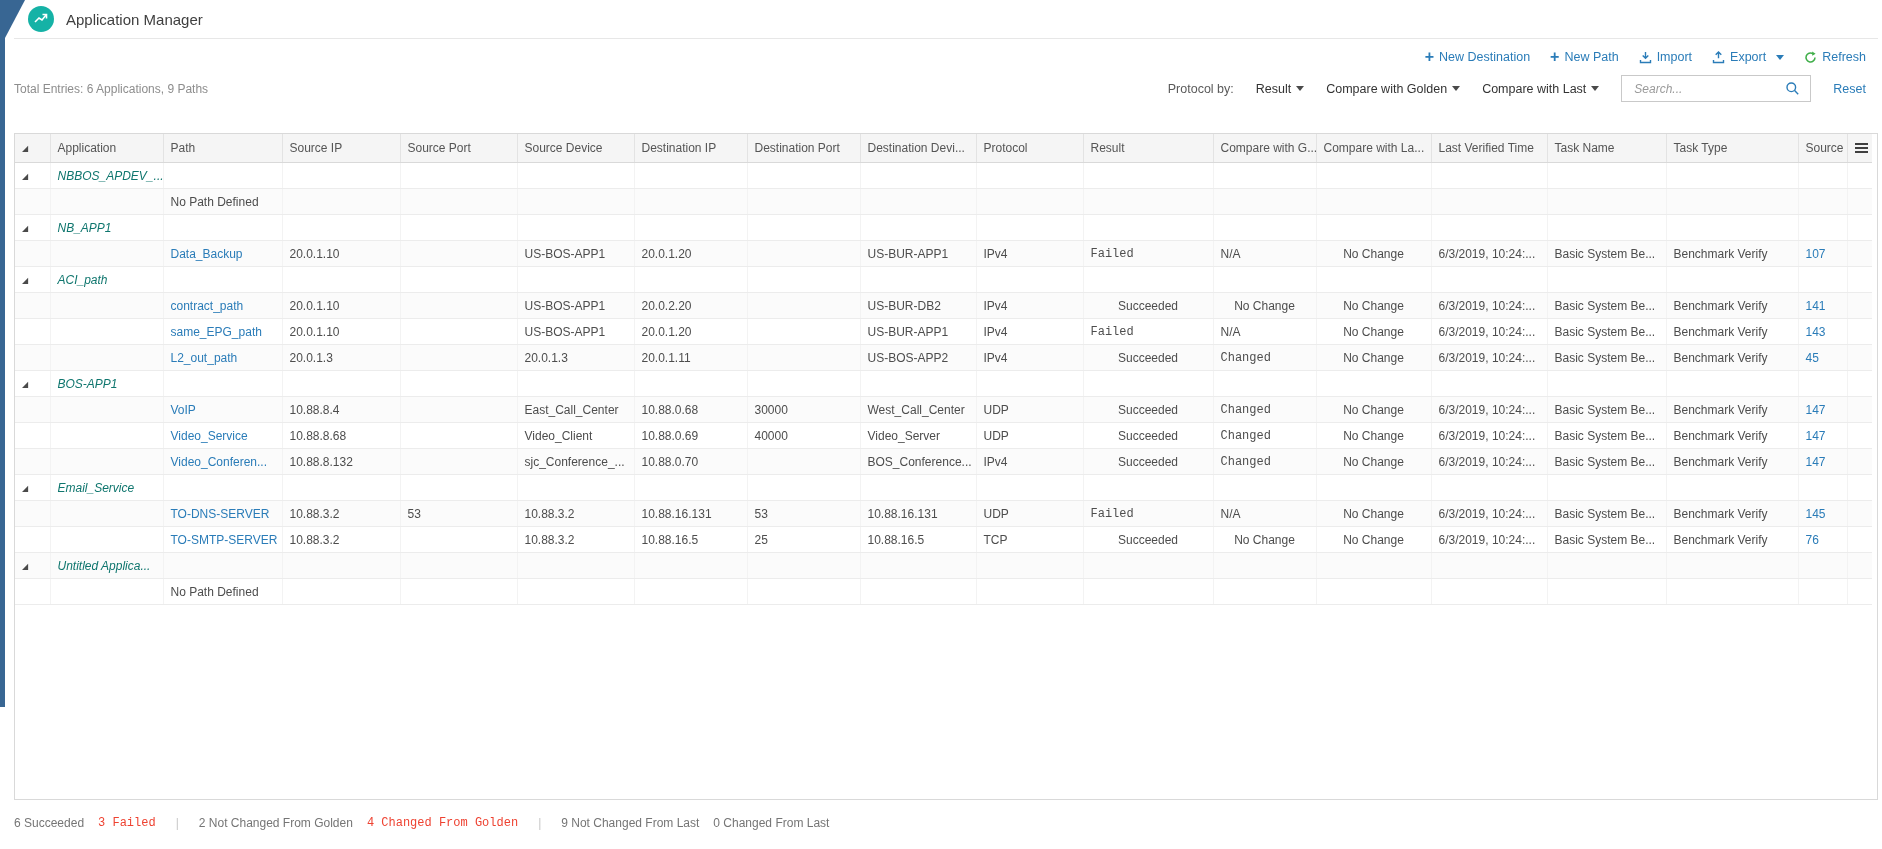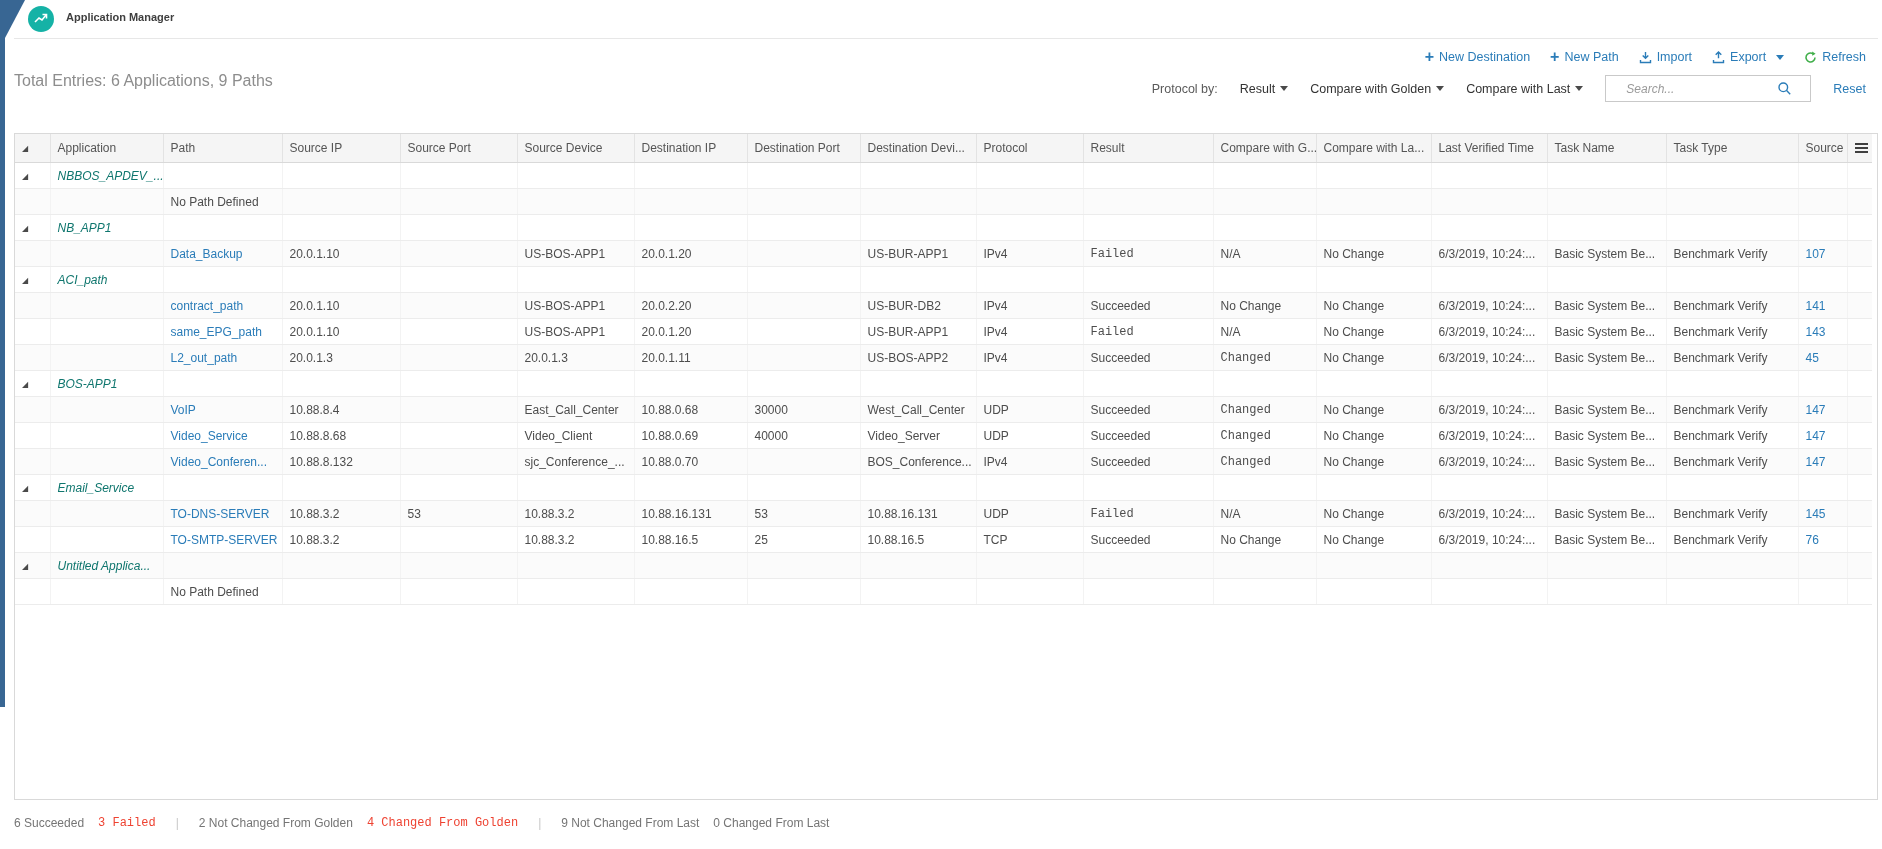--- a/index.html
+++ b/index.html
@@ -11,54 +11,54 @@
     -webkit-font-smoothing:antialiased;
   }
   
   .left-strip{position:absolute;left:0;top:0;width:5px;height:707px;background:var(--strip,#386693);}
   .left-strip-cap{position:absolute;left:5px;top:0;width:0;height:0;
     border-top:38px solid var(--strip,#386693);border-right:20px solid transparent;}
   
   .app-header{position:absolute;left:14px;top:0;right:4px;height:38px;border-bottom:1px solid #e7e7e7;}
   .app-icon{position:absolute;left:14px;top:6px;width:26px;height:26px;border-radius:50%;
     background:var(--teal,#15b2a6);display:flex;align-items:center;justify-content:center;}
-  .app-title{position:absolute;left:52px;top:11px;font-size:11px;font-weight:bold;color:#3f3f3f;}
+  .app-title{position:absolute;left:52px;top:11px;font-size:15px;font-weight:normal;color:#3f3f3f;}
   
   .toolbar{position:absolute;top:50px;right:16px;display:flex;align-items:center;gap:20px;
     font-size:12.5px;color:var(--blue,#2a7cb8);}
   .tool-link{display:flex;align-items:center;gap:5px;cursor:pointer;white-space:nowrap;}
   .plus{font-size:16px;font-weight:bold;line-height:12px;}
   .caret{width:0;height:0;border-left:4px solid transparent;border-right:4px solid transparent;
     border-top:5px solid #4a4a4a;display:inline-block;margin-left:5px;}
   .caret.blue{border-top-color:var(--blue,#2a7cb8);}
   
-  .total-entries{position:absolute;left:14px;top:72px;font-size:16px;color:#8d8d8d;}
+  .total-entries{position:absolute;left:14px;top:82px;font-size:12px;color:#8d8d8d;}
   .filter-row{position:absolute;top:75px;right:16px;height:27px;display:flex;align-items:center;gap:22px;font-size:12.5px;}
   .filtered-by{color:#5a5a5a;}
   .filter-dd{display:flex;align-items:center;color:#333;cursor:pointer;white-space:nowrap;}
-  .search-box{width:168px;height:25px;border:1px solid #c9c9c9;background:#fff;display:flex;align-items:center;padding:0 18px;}
+  .search-box{width:168px;height:25px;border:1px solid #c9c9c9;background:#fff;display:flex;align-items:center;padding:0 10px;}
   .search-box input{flex:1;border:none;outline:none;font-size:12px;font-style:italic;color:#555;
     font-family:"Liberation Sans","DejaVu Sans",sans-serif;background:transparent;min-width:0;}
   .search-box input::placeholder{color:#9a9a9a;font-style:italic;}
   .reset-link{color:var(--blue,#2a7cb8);cursor:pointer;}
   
   .grid-wrap{position:absolute;left:14px;top:133px;width:1864px;height:667px;
     border:1px solid #d9d9d9;background:#fff;box-sizing:border-box;overflow:hidden;}
   table.grid{border-collapse:collapse;table-layout:fixed;width:1857px;font-size:12px;}
   table.grid th{height:28px;background:#f5f5f5;border-bottom:1px solid #d9d9d9;border-right:1px solid #e3e3e3;
     font-weight:normal;color:#555;text-align:left;padding:0 7px;white-space:nowrap;overflow:hidden;cursor:pointer;}
   table.grid th:last-child{border-right:none;}
   table.grid td{height:25px;border-bottom:1px solid #ececec;border-right:1px solid #f3f3f3;
     padding:0 7px;white-space:nowrap;overflow:hidden;color:#4d4d4d;}
   table.grid td:last-child{border-right:none;}
   table.grid tbody tr:nth-child(even) td{background:#fbfbfb;}
   .tri{font-size:8px;color:#4a4a4a;display:inline-block;transform:translateY(-1px);cursor:pointer;}
   .group-label{color:#0f766e;font-style:italic;}
   .link{color:var(--blue,#2a7cb8);cursor:pointer;}
-  .c-green{color:var(--green,#4cb052);}
+  .c-green{color:var(--green,#4cb052);text-align:center;}
   .c-red{color:var(--red,#ee4231);font-family:Liberation Mono, monospace;}
   .menu-icon{display:flex;flex-direction:column;gap:2px;width:13px;cursor:pointer;}
   .menu-icon i{display:block;height:2px;background:#3f3f3f;}
   
   .status-footer{position:absolute;left:14px;top:816px;display:flex;align-items:center;gap:14px;
     font-size:12px;color:#757575;white-space:nowrap;}
   .status-footer .sep{color:#c8c8c8;padding:0 6px;}
   svg{display:block;}
 </style>
 </head>

